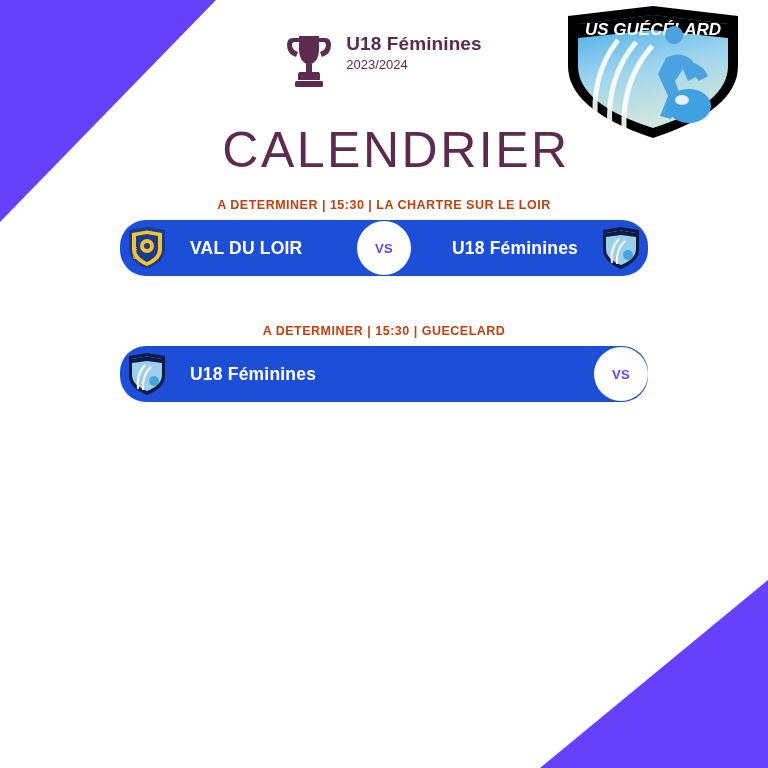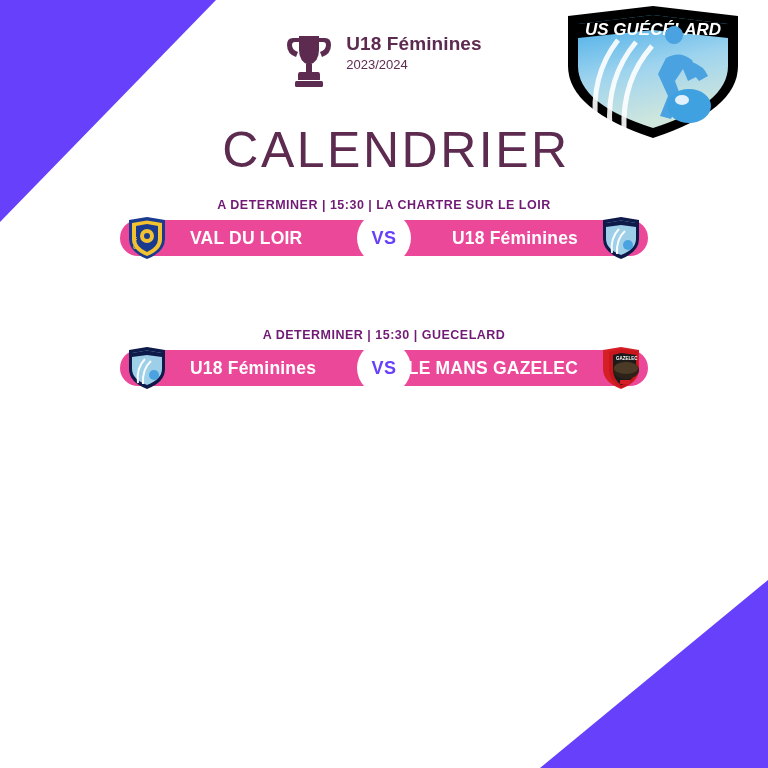--- a/index.html
+++ b/index.html
@@ -91,38 +91,38 @@
   }
 
   
   .matches {
     position: absolute;
     left: 0;
     top: 198px;
     width: 768px;
   }
   .match-block { width: 768px; }
-  .match-block + .match-block { margin-top: 72px; }
+  .match-block + .match-block { margin-top: 48px; }
 
   .match-meta {
     text-align: center;
     font-size: 12.5px;
     font-weight: bold;
     letter-spacing: 0.5px;
-    color: #701a75;
+    color: #c2410c;
     margin-bottom: 8px;
     white-space: nowrap;
   }
 
   .match-bar {
     position: relative;
     width: 528px;
-    height: 36px;
+    height: 56px;
     margin: 0 auto;
-    background: #ec4899;
+    background: #1d4ed8;
     border-radius: 26px;
     display: flex;
     align-items: center;
   }
   .team-slot {
     flex: 1 1 0;
     display: flex;
     align-items: center;
     min-width: 0;
   }
@@ -146,21 +146,21 @@
 
   .vs-badge {
     flex: none;
     width: 54px;
     height: 54px;
     border-radius: 50%;
     background: #ffffff;
     display: flex;
     align-items: center;
     justify-content: center;
-    font-size: 18px;
+    font-size: 13px;
     font-weight: bold;
     color: #6640fb;
     letter-spacing: 0.4px;
     z-index: 2;
   }
 </style>
 </head>
 <body>
 
 <div class="page">
@@ -269,31 +269,17 @@
               <g fill="none" stroke="#ffffff" stroke-width="2" opacity="0.95">
                 <path d="M12 37 Q10 22 19 13"></path>
                 <path d="M17 38 Q16 23 25 15"></path>
               </g>
               <circle cx="28" cy="29" r="5" fill="#4aa3e0"></circle>
             </svg>
           </span>
           <span class="team-name">U18 Féminines</span>
         </div>
         <div class="vs-badge">VS</div>
-        <div class="team-slot away">
-          <span class="team-name">LE MANS GAZELEC</span>
-          <span class="team-logo">
-            <svg viewBox="0 0 42 44" width="42" height="44">
-              <path d="M3 4 L21 1 L39 4 L39 23 Q39 36 21 43 Q3 36 3 23 Z" fill="#d41f26"></path>
-              <path d="M9 6 L21 3 L38 5 L38 23 Q38 35 21 42 Q9 35 9 23 Z" fill="#c8161d"></path>
-              <path d="M13 9 L21 7 L36 9 L36 23 Q36 33 21 39 Q13 33 13 23 Z" fill="#1b1b1b"></path>
-              <ellipse cx="26" cy="24" rx="13" ry="9" fill="#2e2218"></ellipse>
-              <ellipse cx="26" cy="22" rx="12" ry="6" fill="#4a3a26"></ellipse>
-              <text x="16" y="14" font-family="'Liberation Sans',sans-serif" font-size="4.5" font-weight="bold" fill="#ffffff">GAZELEC</text>
-              <rect x="20" y="34" width="10" height="4" fill="#d41f26"></rect>
-            </svg>
-          </span>
-        </div>
       </div>
     </div>
 
   </div>
 </div>
 
 </body></html>

